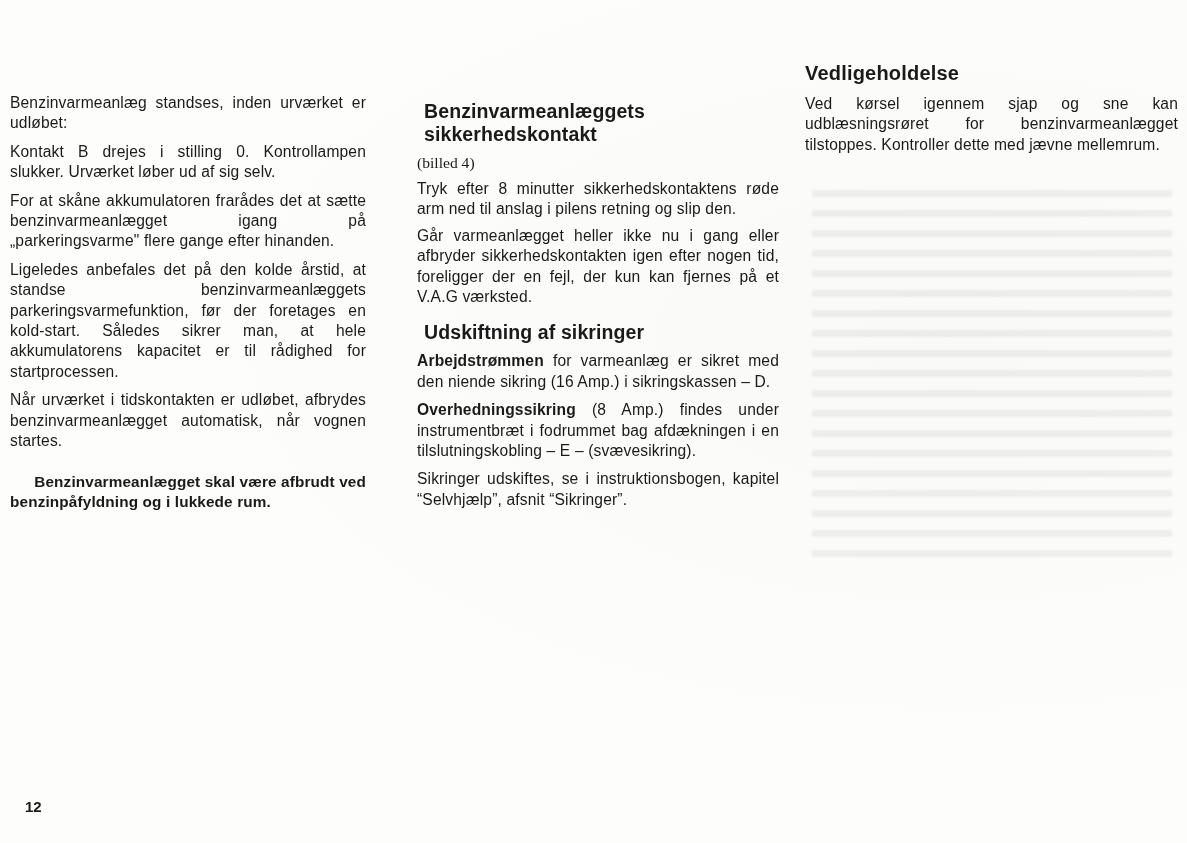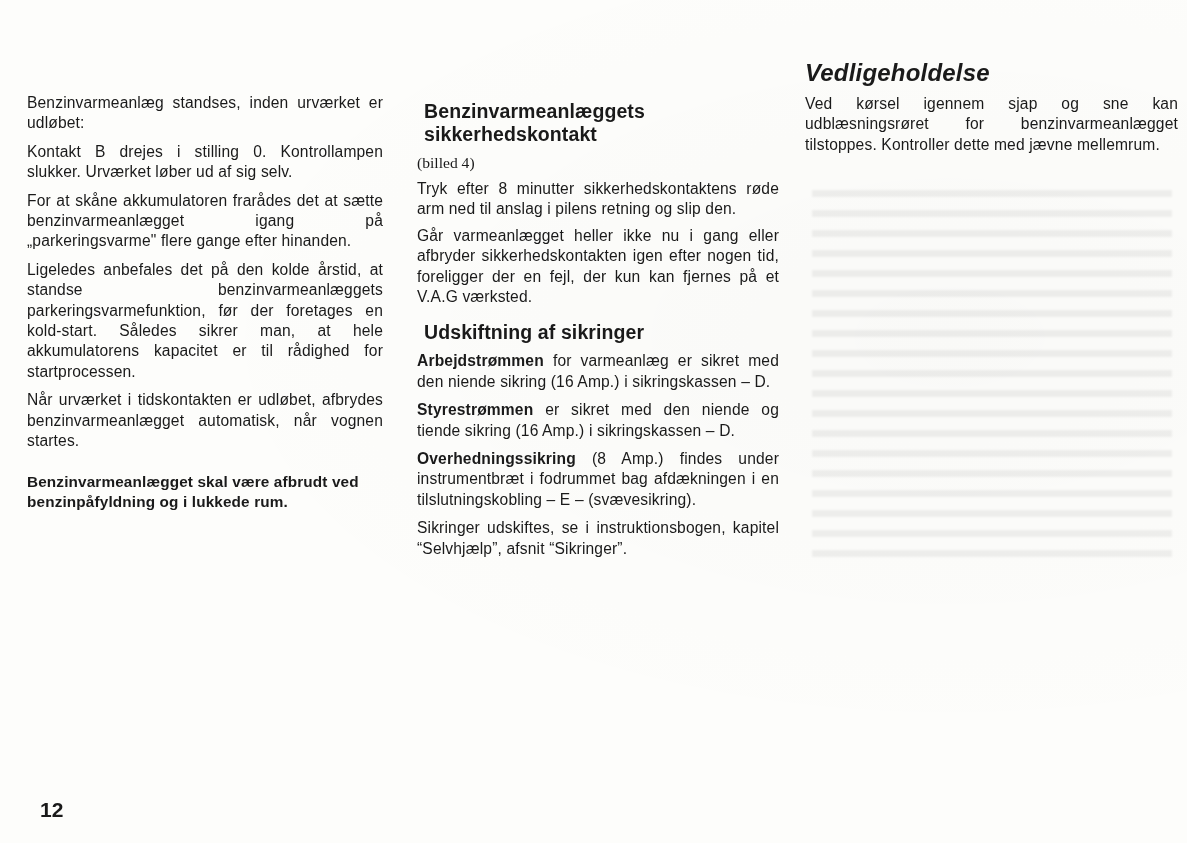--- a/index.html
+++ b/index.html
@@ -19,21 +19,21 @@
       position: absolute;
       inset: 0;
       background:
         radial-gradient(ellipse at 80% 40%, rgba(0,0,0,0.015), rgba(0,0,0,0) 60%),
         #fdfdfb;
     }
     .column {
       position: absolute;
       top: 0;
     }
-    .col-left  { left: 27px;  width: 356px; top: 93px; }
+    .col-left  { left: 10px;  width: 356px; top: 93px; }
     .col-mid   { left: 417px; width: 362px; top: 93px; }
     .col-right { left: 805px; width: 373px; top: 58px; }
 
     p {
       margin: 0;
       font-size: 15.6px;
       line-height: 20.4px;
       text-align: justify;
       text-align-last: left;
       letter-spacing: 0.15px;
@@ -43,47 +43,46 @@
 
     h2 {
       margin: 7px;
       font-size: 19.5px;
       line-height: 23px;
       font-weight: bold;
       letter-spacing: 0.1px;
     }
     h1 {
       margin: 0 0 6px 0;
-      font-size: 24px;
+      font-size: 20px;
       line-height: 30px;
       font-weight: bold;
       letter-spacing: 0.2px;
-      font-style: italic;
     }
     .subref {
       font-size: 15.6px;
       line-height: 20px;
       margin: 6px 0 6px 0;
       font-family: Liberation Serif, serif;
     }
     .bold-run { font-weight: bold; }
     .warning {
       font-weight: bold;
       font-size: 15.3px;
       line-height: 20.4px;
       margin-top: 20px;
-      text-align: left;
+      text-align: right;
     }
     .section-gap { margin-top: 14px; }
 
     .page-number {
       position: absolute;
-      left: 40px;
+      left: 25px;
       top: 798px;
-      font-size: 21px;
+      font-size: 15px;
       font-weight: bold;
     }
 
     
     .show-through {
       position: absolute;
       left: 812px;
       top: 190px;
       width: 360px;
       height: 380px;
@@ -111,21 +110,20 @@
 
   <div class="column col-mid">
     <h2>Benzinvarmeanlæggets sikkerhedskontakt</h2>
     <div class="subref">(billed 4)</div>
     <p class="tight">Tryk efter 8 minutter sikkerhedskontaktens røde arm ned til anslag i pilens retning og slip den.</p>
     <p class="tight">Går varmeanlægget heller ikke nu i gang eller afbryder sikkerhedskontakten igen efter nogen tid, foreligger der en fejl, der kun kan fjernes på et V.A.G værksted.</p>
 
     <h2 class="section-gap">Udskiftning af sikringer</h2>
 
     <p class="para"><span class="bold-run">Arbejdstrømmen</span><span> for varmeanlæg er sikret med den niende sikring (16 Amp.) i sikringskassen – D.</span></p>
-    <p class="para"><span class="bold-run">Styrestrømmen</span><span> er sikret med den niende og tiende sikring (16 Amp.) i sikringskassen – D.</span></p>
     <p class="para"><span class="bold-run">Overhedningssikring</span><span> (8 Amp.) findes under instrumentbræt i fodrummet bag afdækningen i en tilslutningskobling – E – (svævesikring).</span></p>
     <p class="para">Sikringer udskiftes, se i instruktionsbogen, kapitel “Selvhjælp”, afsnit “Sikringer”.</p>
   </div>
 
   <div class="column col-right">
     <h1>Vedligeholdelse</h1>
     <p>Ved kørsel igennem sjap og sne kan udblæsningsrøret for benzinvarmeanlægget tilstoppes. Kontroller dette med jævne mellemrum.</p>
   </div>
 
   <div class="show-through"></div>

